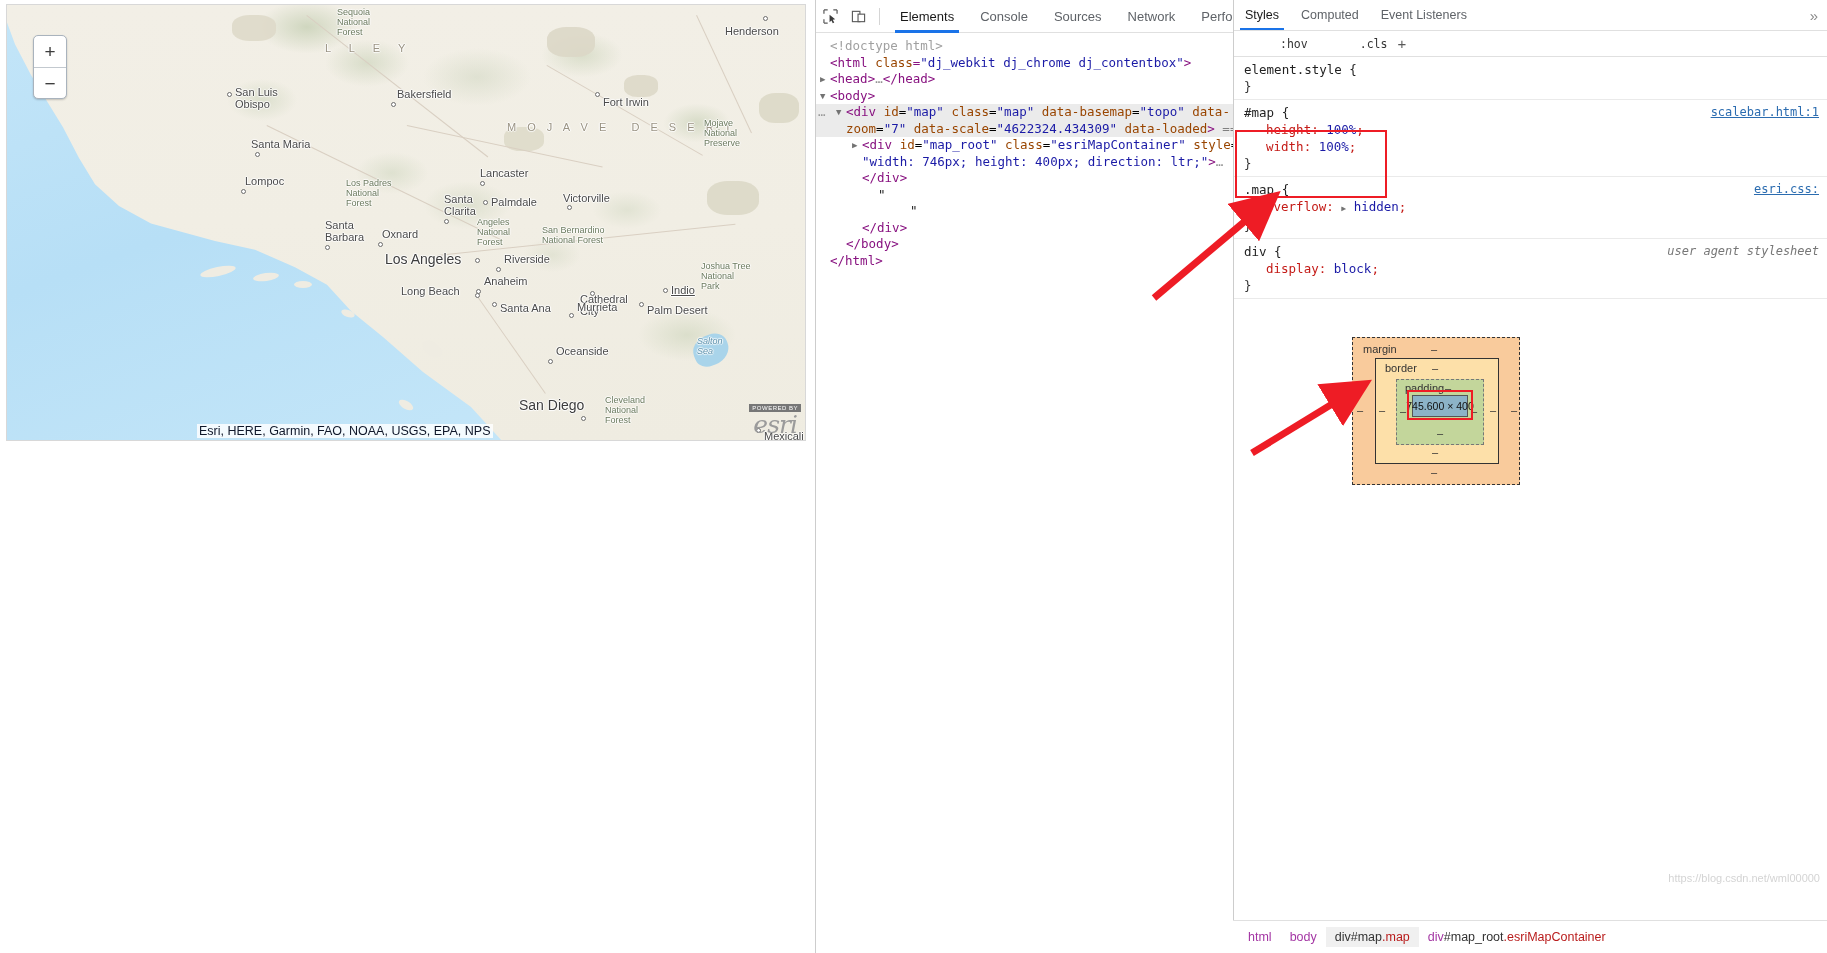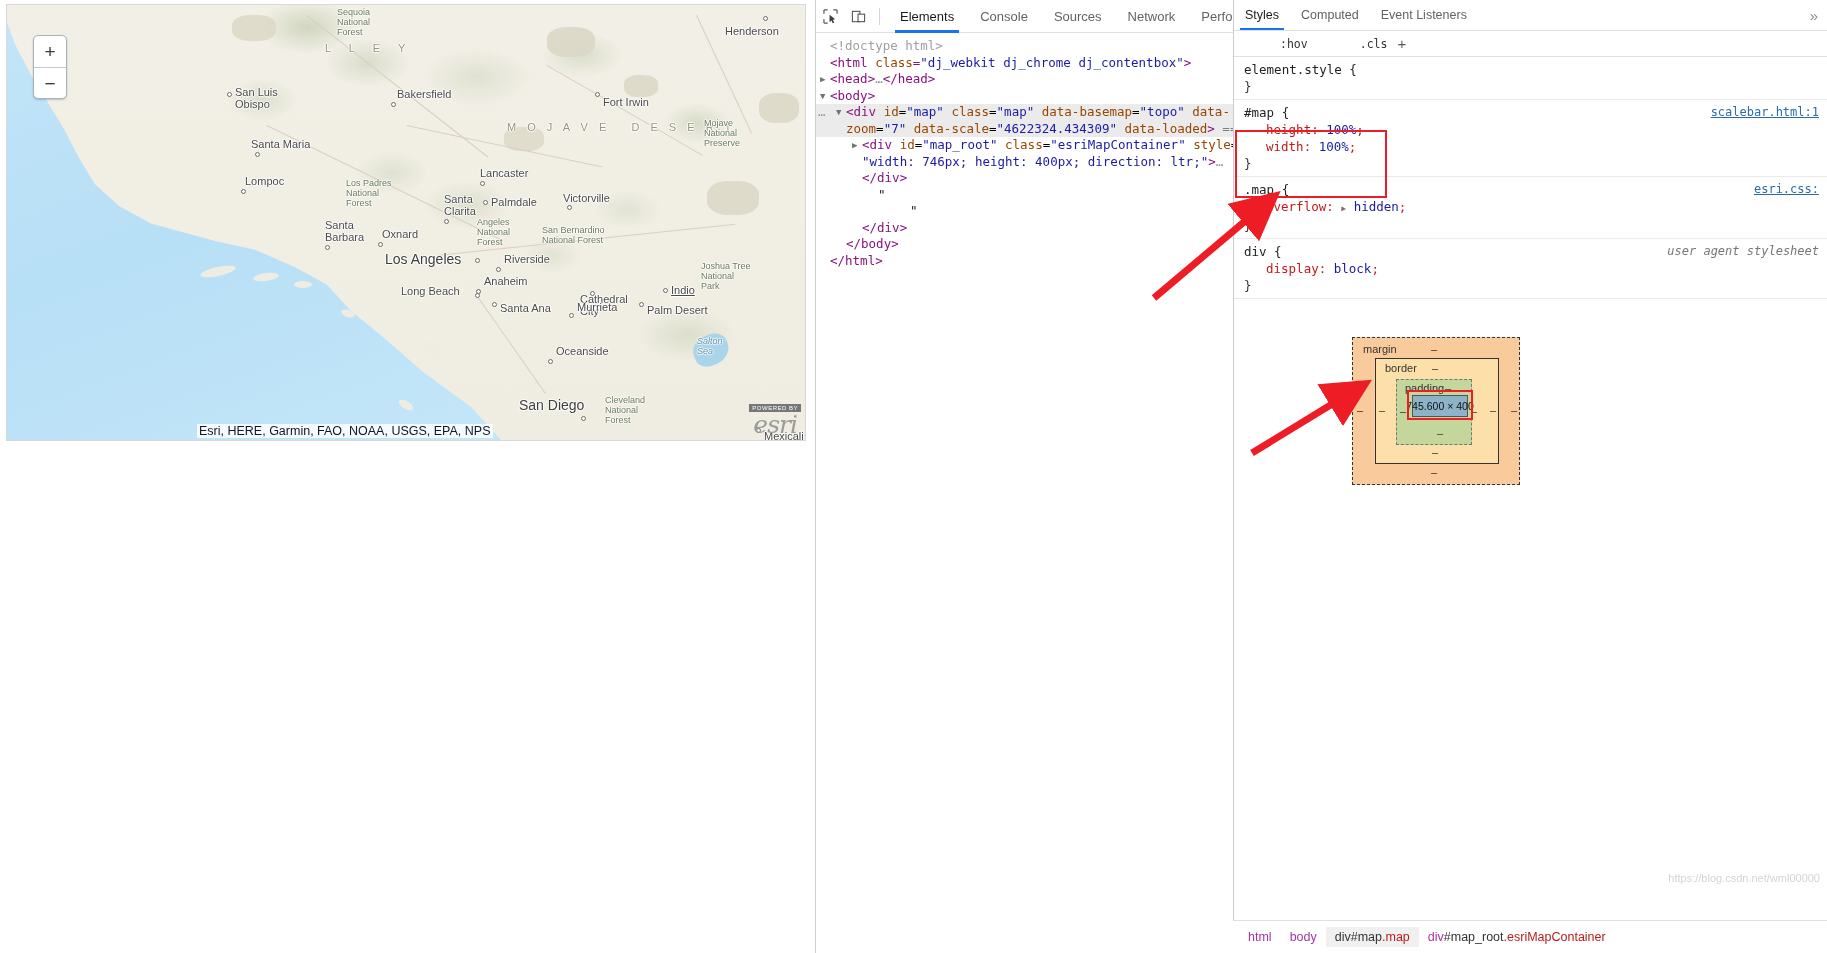--- a/index.html
+++ b/index.html
@@ -167,21 +167,21 @@
   .tri { color: #737373; font-size: 8px; }
 
   .redbox { position: absolute; border: 2.5px solid #ee1c25; pointer-events: none; }
 
   
   #boxmodel { position: absolute; left: 118px; top: 337px; }
   .bm-margin { width: 168px; height: 148px; background: #f9cb9c; border: 1.5px dashed #333;
     position: relative; }
   .bm-border { position: absolute; left: 22px; top: 20px; width: 124px; height: 106px;
     background: #fde0a9; border: 1.5px solid #333; }
-  .bm-padding { position: absolute; left: 20px; top: 20px; width: 76px; height: 66px;
+  .bm-padding { position: absolute; left: 20px; top: 20px; width: 88px; height: 66px;
     background: #c3d69b; border: 1.5px dashed #777; }
   .bm-content { position: absolute; left: 15px; top: 15px; width: 56px; height: 22px;
     background: #8cb3c7; border: 1px solid #555; display: flex; align-items: center;
     justify-content: center; }
   .bm-lab { position: absolute; font-size: 11px; color: #333;
     font-family: "Liberation Sans", sans-serif; }
   .bm-dash { position: absolute; font-size: 11px; color: #333; }
   .bm-size { font-size: 10.5px; color: #111; white-space: nowrap; }
 
   

